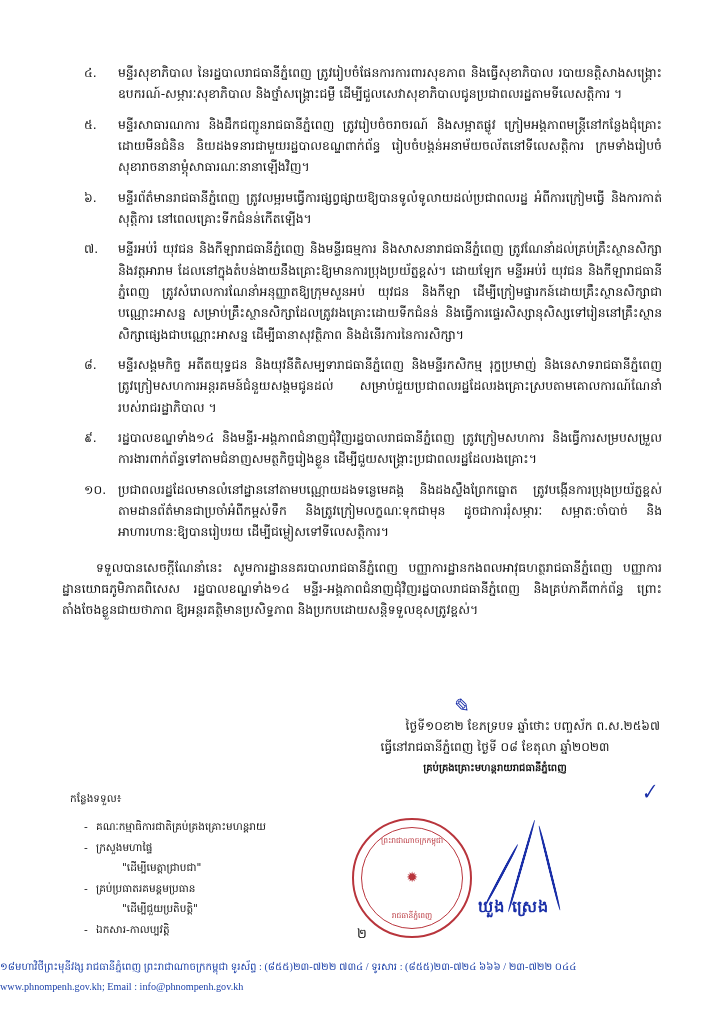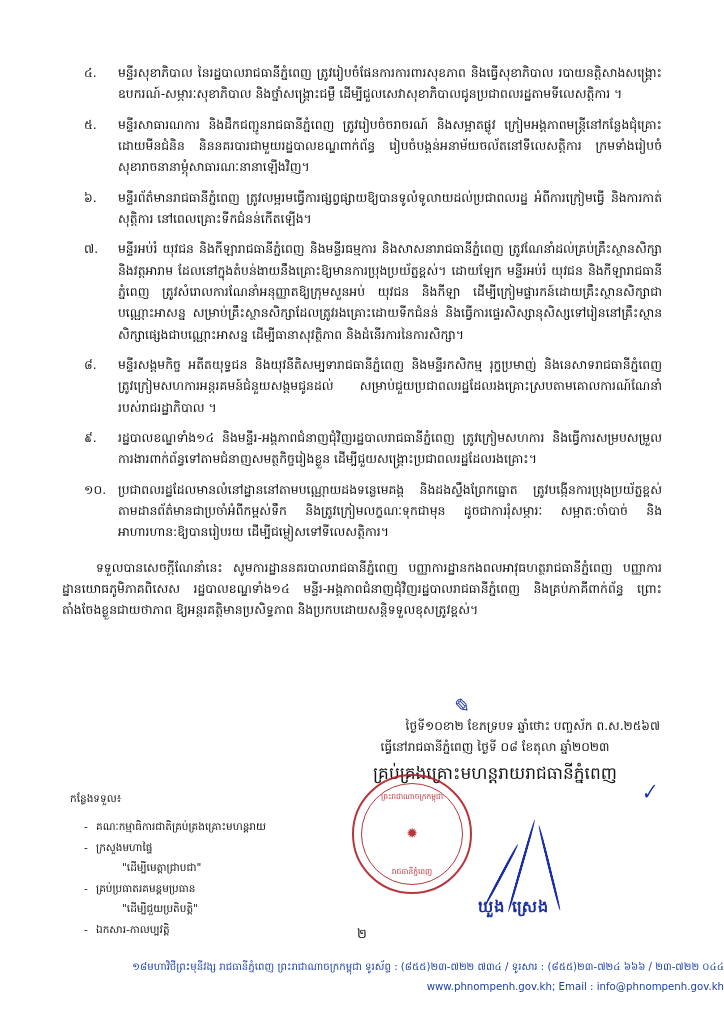--- a/index.html
+++ b/index.html
@@ -60,22 +60,22 @@
     line-height: 1.75;
   }
   .sig-date-1 { text-align: right; }
   .sig-date-2 { text-align: center; }
   .sig-title-1 {
     margin-top: 4px;
     font-weight: bold;
     font-size: 12.6px;
   }
   .sig-title-2 {
-    font-weight: normal;
-    font-size: 17px;
+    font-weight: bold;
+    font-size: 10px;
   }
   .sig-name {
     position: absolute;
     left: 478px;
     top: 896px;
     font-size: 16px;
     font-weight: bold;
     color: #1a2fa8;
     letter-spacing: 1px;
   }
@@ -83,21 +83,21 @@
     position: absolute;
     color: #1a2fa8;
     font-family: "DejaVu Serif", serif;
     font-style: italic;
   }
   .scribble.a { left: 452px; top: 694px; font-size: 20px; transform: rotate(-8deg); }
   .scribble.b { left: 640px; top: 780px; font-size: 20px; transform: rotate(-12deg); }
   .seal {
     position: absolute;
     left: 352px;
-    top: 774px;
+    top: 818px;
     width: 120px;
     height: 120px;
     border: 2.5px solid #b3242c;
     border-radius: 50%;
     box-sizing: border-box;
     opacity: .92;
   }
   .seal::before {
     content: "";
     position: absolute;
@@ -174,43 +174,44 @@
     right: 0;
     top: 925px;
     text-align: center;
     font-size: 13px;
   }
   .footer {
     position: absolute;
     left: 0;
     right: 0;
     top: 958px;
-    text-align: right;
+    text-align: left;
     color: #1a3fa8;
     font-size: 10.2px;
     line-height: 1.75;
+    font-family: Liberation Serif, serif;
   }
   .footer .line2 { margin-top: 2px; }
   .footer .url { color: #1a3fa8; }
 </style>
 </head>
 <body>
 
 <div class="page">
 
   <div class="doc-body">
 
     <div class="clause">
       <div class="clause-num">៤.</div>
       <div class="clause-text">មន្ទីរសុខាភិបាល នៃរដ្ឋបាលរាជធានីភ្នំពេញ ត្រូវរៀបចំផែនការការពារសុខភាព និងធ្វើសុខាភិបាល របាយនត្តិសាងសង្រ្គោះ ឧបករណ៍-សម្ភារៈសុខាភិបាល និងថ្នាំសង្រ្គោះជម្ងឺ ដើម្បីជួលសេវាសុខាភិបាលជូនប្រជាពលរដ្ឋតាមទីលេសត្តិការ ។</div>
     </div>
 
     <div class="clause">
       <div class="clause-num">៥.</div>
-      <div class="clause-text">មន្ទីរសាធារណការ និងដឹកជញ្ជូនរាជធានីភ្នំពេញ ត្រូវរៀបចំចរាចរណ៍ និងសម្អាតផ្លូវ ក្រៀមអង្គភាពមន្ត្រីនៅកន្លែងជុំគ្រោះដោយមីនជំនិន និននគរបារជាមួយរដ្ឋបាលខណ្ឌពាក់ព័ន្ធ រៀបចំបង្គន់អនាម័យចល័តនៅទីលេសត្តិការ ក្រមទាំងរៀបចំសុខារាចនានាម្ដុំសាធារណៈនានាឡើងវិញ។</div>
+      <div class="clause-text">មន្ទីរសាធារណការ និងដឹកជញ្ជូនរាជធានីភ្នំពេញ ត្រូវរៀបចំចរាចរណ៍ និងសម្អាតផ្លូវ ក្រៀមអង្គភាពមន្ត្រីនៅកន្លែងជុំគ្រោះដោយមីនជំនិន និយដងទនារជាមួយរដ្ឋបាលខណ្ឌពាក់ព័ន្ធ រៀបចំបង្គន់អនាម័យចល័តនៅទីលេសត្តិការ ក្រមទាំងរៀបចំសុខារាចនានាម្ដុំសាធារណៈនានាឡើងវិញ។</div>
     </div>
 
     <div class="clause">
       <div class="clause-num">៦.</div>
       <div class="clause-text">មន្ទីរព័ត៌មានរាជធានីភ្នំពេញ ត្រូវលម្អរមធ្វើការផ្សព្វផ្សាយឱ្យបានទូលំទូលាយដល់ប្រជាពលរដ្ឋ អំពីការក្រៀមធ្វើ និងការកាត់សុត្តិការ នៅពេលគ្រោះទីកជំនន់កើតឡើង។</div>
     </div>
 
     <div class="clause">
       <div class="clause-num">៧.</div>
       <div class="clause-text">មន្ទីរអប់រំ យុវជន និងកីឡារាជធានីភ្នំពេញ និងមន្ទីរធម្មការ និងសាសនារាជធានីភ្នំពេញ ត្រូវណែនាំដល់គ្រប់គ្រឹះស្ថានសិក្សា និងវត្តអារាម ដែលនៅក្នុងតំបន់ងាយនឹងគ្រោះឱ្យមានការប្រុងប្រយ័ត្នខ្ពស់។ ដោយឡែក មន្ទីរអប់រំ យុវជន និងកីឡារាជធានីភ្នំពេញ ត្រូវសំរោលការណែនាំអនុញ្ញាតឱ្យក្រុមសួនអប់ យុវជន និងកីឡា ដើម្បីក្រៀមផ្ទារកន៍ដោយគ្រឹះស្ថានសិក្សាជាបណ្ណោះអាសន្ន សម្រាប់គ្រឹះស្ថានសិក្សាដែលត្រូវរងគ្រោះដោយទីកជំនន់ និងធ្វើការផ្ទេរសិស្សានុសិស្សទៅរៀននៅគ្រឹះស្ថានសិក្សាផ្សេងជាបណ្ណោះអាសន្ន ដើម្បីធានាសុវត្ថិភាព និងដំនើរការនៃការសិក្សា។</div>

